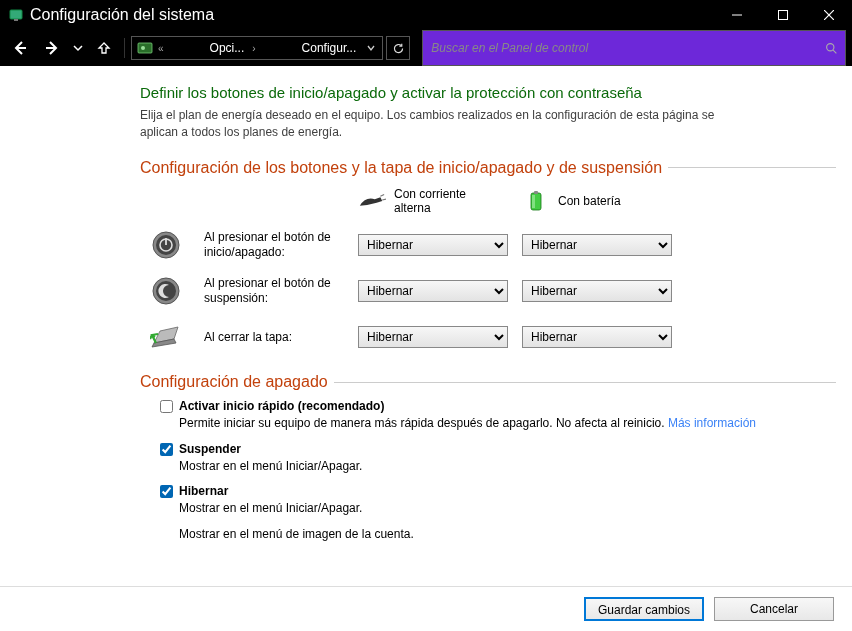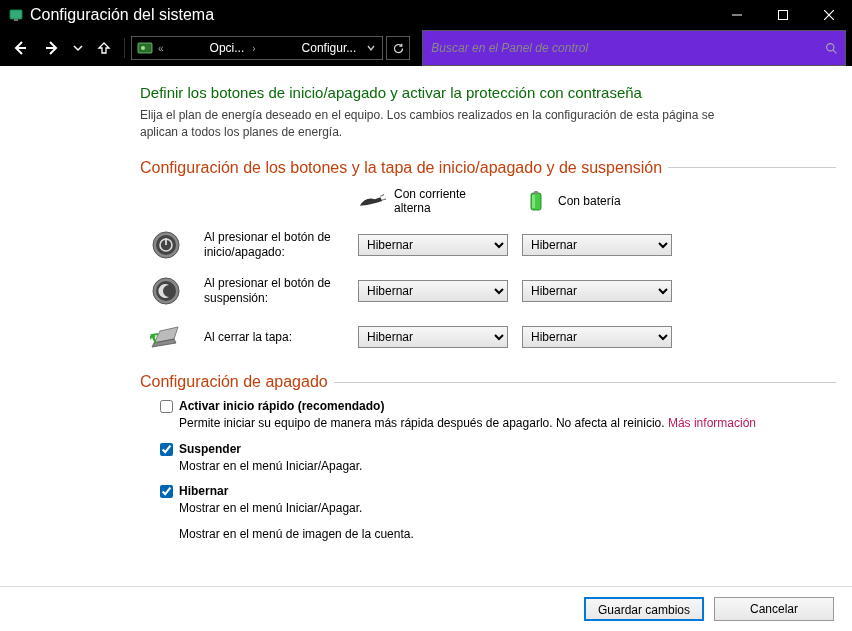--- a/index.html
+++ b/index.html
@@ -198,21 +198,21 @@
     margin-top: 1px;
     accent-color: #0066b3;
   }
   .opt-row .opt-title { font-weight: 700; text-align: right; }
   .opt-row .opt-desc {
     font-size: 12px;
     margin-left: 19px;
     margin-top: 2px;
     line-height: 1.35;
   }
-  .link { color: #be185d; cursor: pointer; margin-top: 40px; }
+  .link { color: #3b82f6; cursor: pointer; margin-top: 40px; }
 
   
   .footer {
     border-top: 1px solid #ddd;
     background: #fff;
     padding: 10px 18px;
     display: flex;
     justify-content: flex-end;
     gap: 10px;
   }

